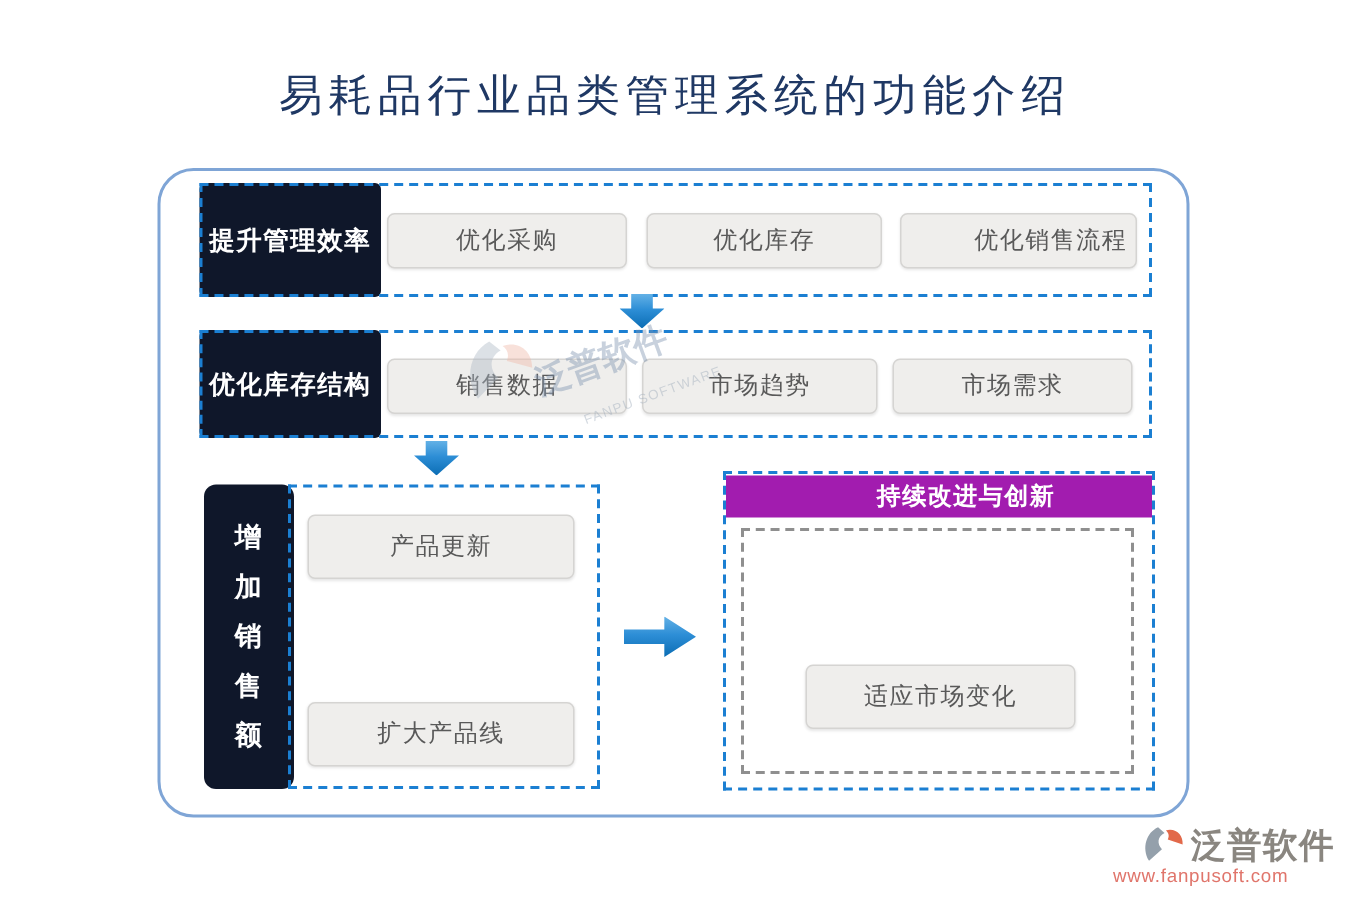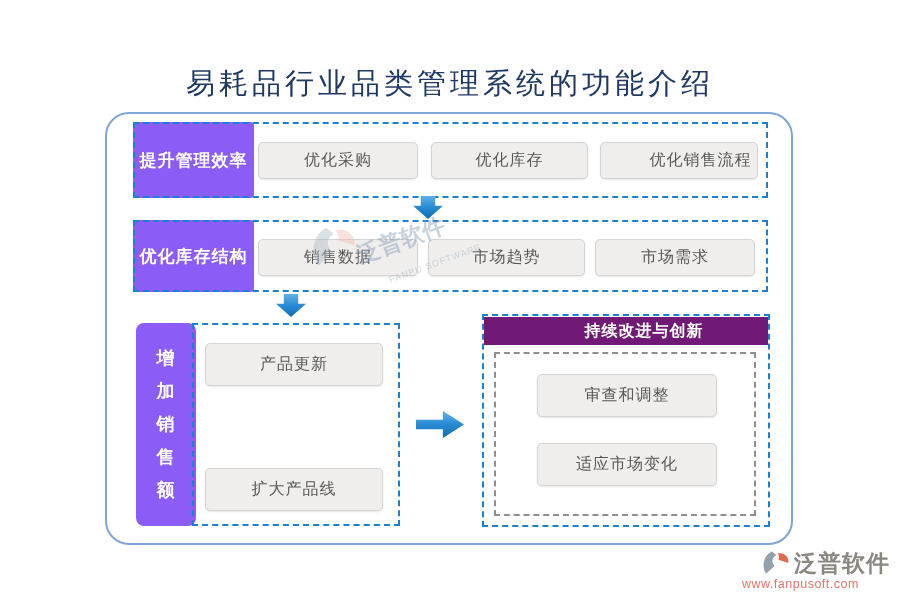--- a/index.html
+++ b/index.html
@@ -4,51 +4,51 @@
 <style>
   * { margin:0; padding:0; box-sizing:border-box; }
   body { background:#ffffff; }
   .canvas {
     position:relative; width:900px; height:600px; background:#ffffff;
     font-family:"Liberation Sans", sans-serif; overflow:hidden;
   }
   .page-title {
     position:absolute; left:0; top:44px; width:100%;
     text-align:center; font-family:"Liberation Serif","DejaVu Serif",serif;
-    font-size:29px; font-weight:500; color:#1f3864; letter-spacing:4px;margin-top:20px;
+    font-size:29px; font-weight:500; color:#1f3864; letter-spacing:4px;
   }
   .outer-frame {
     position:absolute; left:105px; top:112px; width:688px; height:433px;
     border:2px solid #7fa5d6; border-radius:24px;
   }
   .dashed-group {
     position:absolute; border:2px dashed #1b7fd2; background:transparent;
     z-index:2; pointer-events:none;
   }
   .gray-dashed {
     position:absolute; border:2px dashed #8f8f8f; background:transparent; z-index:2;
   }
   .blue-label {
-    position:absolute; background:#8b5cf6; color:#ffffff; font-weight:bold;
+    position:absolute; background:#0f172a; color:#ffffff; font-weight:bold;
     display:flex; align-items:center; justify-content:center;
     border-radius:4px; z-index:1; font-size:17px; letter-spacing:1px;
   }
   .vertical-label { border-radius:8px; }
   .vertical-label .vtext {
     display:block; width:19px; font-size:18px; line-height:33px;
     word-break:break-all; text-align:left; letter-spacing:0;
   }
   .node-btn {
     position:absolute; background:#efeeec; border:1px solid #d5d4d2;
     border-radius:5px; color:#595959; font-size:16px; z-index:3;
     display:flex; align-items:center; justify-content:center;
     box-shadow:0 1px 2px rgba(0,0,0,0.10); letter-spacing:1px;
   }
   .panel-header {
-    position:absolute; background:#701a75; color:#ffffff; font-weight:bold;
+    position:absolute; background:#a21caf; color:#ffffff; font-weight:bold;
     font-size:16px; letter-spacing:1px; z-index:3;
     display:flex; align-items:center; justify-content:center;padding-left:36px;
   }
   .arrow-down {
     position:absolute; z-index:4;
     background:linear-gradient(180deg,#63b1e6 0%,#2d8ed6 45%,#0b6db4 100%);
     clip-path:polygon(26% 0, 74% 0, 74% 42%, 100% 42%, 50% 100%, 0 42%, 26% 42%);
   }
   .arrow-right {
     position:absolute; z-index:4;
@@ -126,21 +126,20 @@
   <div class="node-btn" style="left:205px; top:343px; width:178px; height:43px;">产品更新</div>
   <div class="node-btn" style="left:205px; top:468px; width:178px; height:43px;">扩大产品线</div>
 
   <div class="arrow-right" style="left:416px; top:411px; width:48px; height:27px;"></div>
 
   <div class="dashed-group" style="left:482px; top:314px; width:288px; height:213px;"></div>
   <div class="panel-header" style="left:484px; top:317px; width:284px; height:28px;">
     <span>持续改进与创新</span>
   </div>
   <div class="gray-dashed" style="left:494px; top:352px; width:262px; height:164px;"></div>
-  <div class="node-btn" style="left:537px; top:374px; width:180px; height:43px;">审查和调整</div>
   <div class="node-btn" style="left:537px; top:443px; width:180px; height:43px;">适应市场变化</div>
 
   <div class="footer-logo">
     <svg class="logo-icon" width="31" height="31" viewBox="0 0 36 36">
       <path d="M14 4 C5 8 1 20 7 30 L17 21 C13 17 13.5 11 19 8.5 Z" fill="#94a0ab"></path>
       <path d="M20 6.5 C28 4.5 33.5 10 33 17.5 L21.5 13.5 C23 10.5 22 8 20 6.5 Z" fill="#e2694a"></path>
       <path d="M10 31 C18 34 28 31 32 22 L21 19 C20 24 15 27 10 27 Z" fill="#9aa5b0" opacity="0.0"></path>
     </svg>
     <span class="brand">泛普软件</span>
     <span class="site">www.fanpusoft.com</span>

